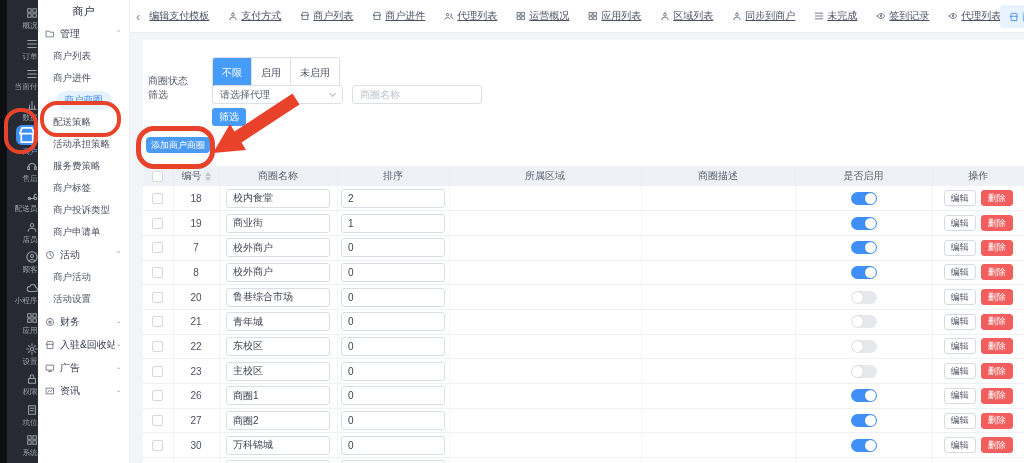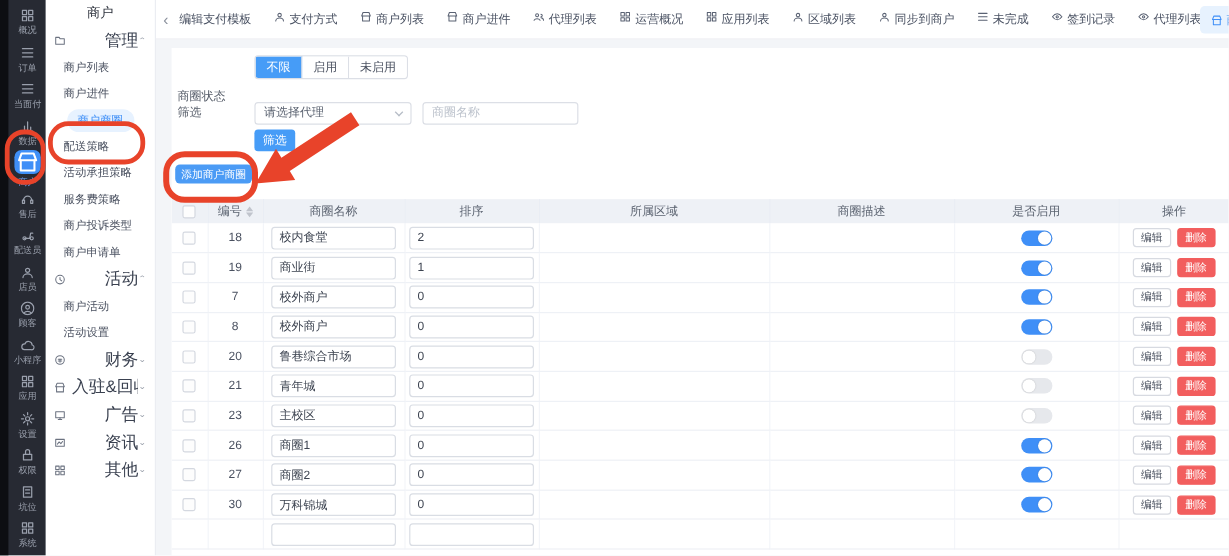--- a/index.html
+++ b/index.html
@@ -3,49 +3,49 @@
 <meta charset="utf-8">
 <style>
   * { margin:0; padding:0; box-sizing:border-box; }
   html,body { width:1024px; height:463px; overflow:hidden; }
   body { font-family:"Liberation Sans","DejaVu Sans",sans-serif; background:#f3f5f8; position:relative; color:#333; }
 
   
   .rail { position:absolute; left:0; top:0; width:38px; height:463px; background:#272a33; z-index:3; }
   .rail-strip { position:absolute; left:0; top:0; width:7px; height:463px; background:#0d0e12; }
   .rail-items { position:absolute; left:7px; top:4px; width:31px; }
-  .rail-item { height:30.5px; display:flex; flex-direction:column; align-items:center; justify-content:center; gap:1px; cursor:pointer; }
+  .rail-item { height:30.5px; display:flex; flex-direction:column; align-items:flex-end; justify-content:center; gap:1px; cursor:pointer; }
   .rail-item .ric { width:12px; height:12px; color:#9aa0ad; display:flex; align-items:center; justify-content:center; }
   .rail-item .rlb { font-size:8px; color:#9aa0ad; white-space:nowrap; transform:scale(.95); }
   .rail-item.active .ric { background:#3f8ff7; color:#fff; width:22px; height:20px; border-radius:6px; }
   .rail-item.active .rlb { color:#6f9ff0; }
 
   
   .menu { position:absolute; left:38px; top:0; width:92px; height:463px; background:#fff; border-right:1px solid #ebedf2; z-index:2; }
   .menu-title { height:22px; line-height:22px; text-align:center; font-size:11px; color:#2a2f3a; }
   .mgroup { height:23px; display:flex; align-items:center; padding:0 7px; cursor:pointer; }
   .mgroup .gic { width:10px; height:10px; color:#6b7280; margin-right:5px; flex:none; }
-  .mgroup .glb { font-size:14px; color:#3a4150; flex:1; white-space:nowrap; overflow:hidden;text-align:right; }
+  .mgroup .glb { font-size:10px; color:#3a4150; flex:1; white-space:nowrap; overflow:hidden; }
   .mgroup .chv { font-size:8px; color:#9aa0ab; transform:scaleY(.8); }
   .mitem { height:22px; display:flex; align-items:center; padding-left:15px; font-size:9.5px; color:#4a5160; cursor:pointer; white-space:nowrap; }
   .mitem.active { padding-left:0; justify-content:center; }
   .mitem.active span { background:#e7f2ff; color:#3f8ff7; border-radius:11px; padding:3px 9px; }
 
   
   .tabbar { position:absolute; left:130px; top:0; width:894px; height:33px; background:#fff; border-bottom:1px solid #ededf2; display:flex; align-items:center; padding-left:6px; overflow:hidden; z-index:1; }
   .back-chevron { color:#8b919d; font-size:13px; margin-right:9px; cursor:pointer; }
-  .tab { display:flex; align-items:flex-start; gap:3px; margin-right:19px; font-size:10px; color:#4a5263; white-space:nowrap; cursor:pointer; flex:none; }
+  .tab { display:flex; align-items:center; gap:3px; margin-right:19px; font-size:10px; color:#4a5263; white-space:nowrap; cursor:pointer; flex:none;text-decoration:underline; }
   .tab .tic { width:10px; height:10px; color:#5a6273; }
   .tab-active { position:absolute; left:870px; top:5px; height:23px; display:flex; align-items:center; gap:3px; background:#e7f2fe; color:#3f8ff7; font-size:10px; border-radius:4px; padding:0 9px; white-space:nowrap; cursor:pointer; }
   .tab-active .tic { width:10px; height:10px; color:#3f8ff7; }
 
   
   .panel { position:absolute; left:143px; top:40px; width:881px; height:423px; background:#fff; overflow:hidden; z-index:1; }
   .flabel { position:absolute; left:5px; font-size:10px; color:#565d69; height:20px; line-height:20px; }
-  .seg { position:absolute; left:69px; top:6px; display:inline-flex; height:20px; border:1px solid #dcdfe6; border-radius:3px; overflow:hidden; }
+  .seg { position:absolute; left:69px; top:17px; display:inline-flex; height:32px; border:1px solid #dcdfe6; border-radius:3px; overflow:hidden; }
   .seg button { border:none; background:#fff; color:#4a5160; font-size:10px; padding:0 9px; border-right:1px solid #dcdfe6; cursor:pointer; font-family:inherit; }
   .seg button:last-child { border-right:none; }
   .seg button.on { background:#469cf7; color:#fff; }
   .select { position:absolute; left:69px; top:45px; width:131px; height:19px; border:1px solid #dcdfe6; border-radius:3px; font-size:10px; color:#5a6270; line-height:17px; padding:0 18px 0 7px; cursor:pointer; background:#fff; }
   .select .caret { position:absolute; right:7px; top:5px; width:5px; height:5px; border-right:1px solid #b6bcc6; border-bottom:1px solid #b6bcc6; transform:rotate(45deg); }
   .tinput { position:absolute; left:209px; top:45px; width:130px; height:19px; border:1px solid #dcdfe6; border-radius:3px; font-size:10px; padding:0 7px; color:#3c4350; font-family:inherit; }
   .tinput::placeholder { color:#bcc2cc; }
   .btn-filter { position:absolute; left:69px; top:68px; width:34px; height:18px; background:#469cf7; border:none; border-radius:3px; color:#fff; font-size:10px; cursor:pointer; font-family:inherit; }
   .btn-add { position:absolute; left:3px; top:97px; height:16px; padding:0 5px; background:#4b9bf5; border:none; border-radius:4px; color:#fff; font-size:9px; cursor:pointer; font-family:inherit; }
 
@@ -266,20 +266,23 @@
       <div class="mitem">
         <span>配送策略</span>
       </div>
       <div class="mitem">
         <span>活动承担策略</span>
       </div>
       <div class="mitem">
         <span>服务费策略</span>
       </div>
       <div class="mitem">
+        <span>商户标签</span>
+      </div>
+      <div class="mitem">
         <span>商户投诉类型</span>
       </div>
       <div class="mitem">
         <span>商户申请单</span>
       </div>
       <div class="mgroup">
         <span class="gic">
           <svg viewBox="0 0 14 14" class="ico">
             <path d="M7 2a5 5 0 1 1 0 10A5 5 0 0 1 7 2z" fill="none" stroke="currentColor" stroke-width="1.2" stroke-linecap="round" stroke-linejoin="round"></path>
             <path d="M7 4.5V7l2 1.5" fill="none" stroke="currentColor" stroke-width="1.2" stroke-linecap="round" stroke-linejoin="round"></path>
@@ -328,32 +331,20 @@
         <span class="chv">⌄</span>
       </div>
       <div class="mgroup">
         <span class="gic">
           <svg viewBox="0 0 14 14" class="ico">
             <path d="M2 3h10v8H2z" fill="none" stroke="currentColor" stroke-width="1.2" stroke-linecap="round" stroke-linejoin="round"></path>
             <path d="M4 8.5 6 6l2 2 2-2.5" fill="none" stroke="currentColor" stroke-width="1.2" stroke-linecap="round" stroke-linejoin="round"></path>
           </svg>
         </span>
         <span class="glb">资讯</span>
-        <span class="chv">⌄</span>
-      </div>
-      <div class="mgroup">
-        <span class="gic">
-          <svg viewBox="0 0 14 14" class="ico">
-            <path d="M2 2h4v4H2z" fill="none" stroke="currentColor" stroke-width="1.2" stroke-linecap="round" stroke-linejoin="round"></path>
-            <path d="M8 2h4v4H8z" fill="none" stroke="currentColor" stroke-width="1.2" stroke-linecap="round" stroke-linejoin="round"></path>
-            <path d="M2 8h4v4H2z" fill="none" stroke="currentColor" stroke-width="1.2" stroke-linecap="round" stroke-linejoin="round"></path>
-            <path d="M8 8h4v4H8z" fill="none" stroke="currentColor" stroke-width="1.2" stroke-linecap="round" stroke-linejoin="round"></path>
-          </svg>
-        </span>
-        <span class="glb">其他</span>
         <span class="chv">⌄</span>
       </div>
     </div>
 </aside>
 
 <div class="tabbar">
   <span class="back-chevron">‹</span>
   <span id="tabs-host" style="display:flex;align-items:center;">
       <span class="tab">
         <span>编辑支付模板</span>
@@ -679,20 +670,45 @@
             <div class="rowbtns">
               <button class="btn-edit">编辑</button>
               <button class="btn-del">删除</button>
             </div>
           </td>
         </tr>
         <tr>
           <td>
             <div class="cb"></div>
           </td>
+          <td>22</td>
+          <td>
+            <input class="cell-input" value="东校区" style="">
+          </td>
+          <td>
+            <input class="cell-input" value="0" style="">
+          </td>
+          <td></td>
+          <td></td>
+          <td>
+            <div class="toggle">
+              <span class="knob"></span>
+            </div>
+          </td>
+          <td>
+            <div class="rowbtns">
+              <button class="btn-edit">编辑</button>
+              <button class="btn-del">删除</button>
+            </div>
+          </td>
+        </tr>
+        <tr>
+          <td>
+            <div class="cb"></div>
+          </td>
           <td>23</td>
           <td>
             <input class="cell-input" value="主校区" style="">
           </td>
           <td>
             <input class="cell-input" value="0" style="">
           </td>
           <td></td>
           <td></td>
           <td>

